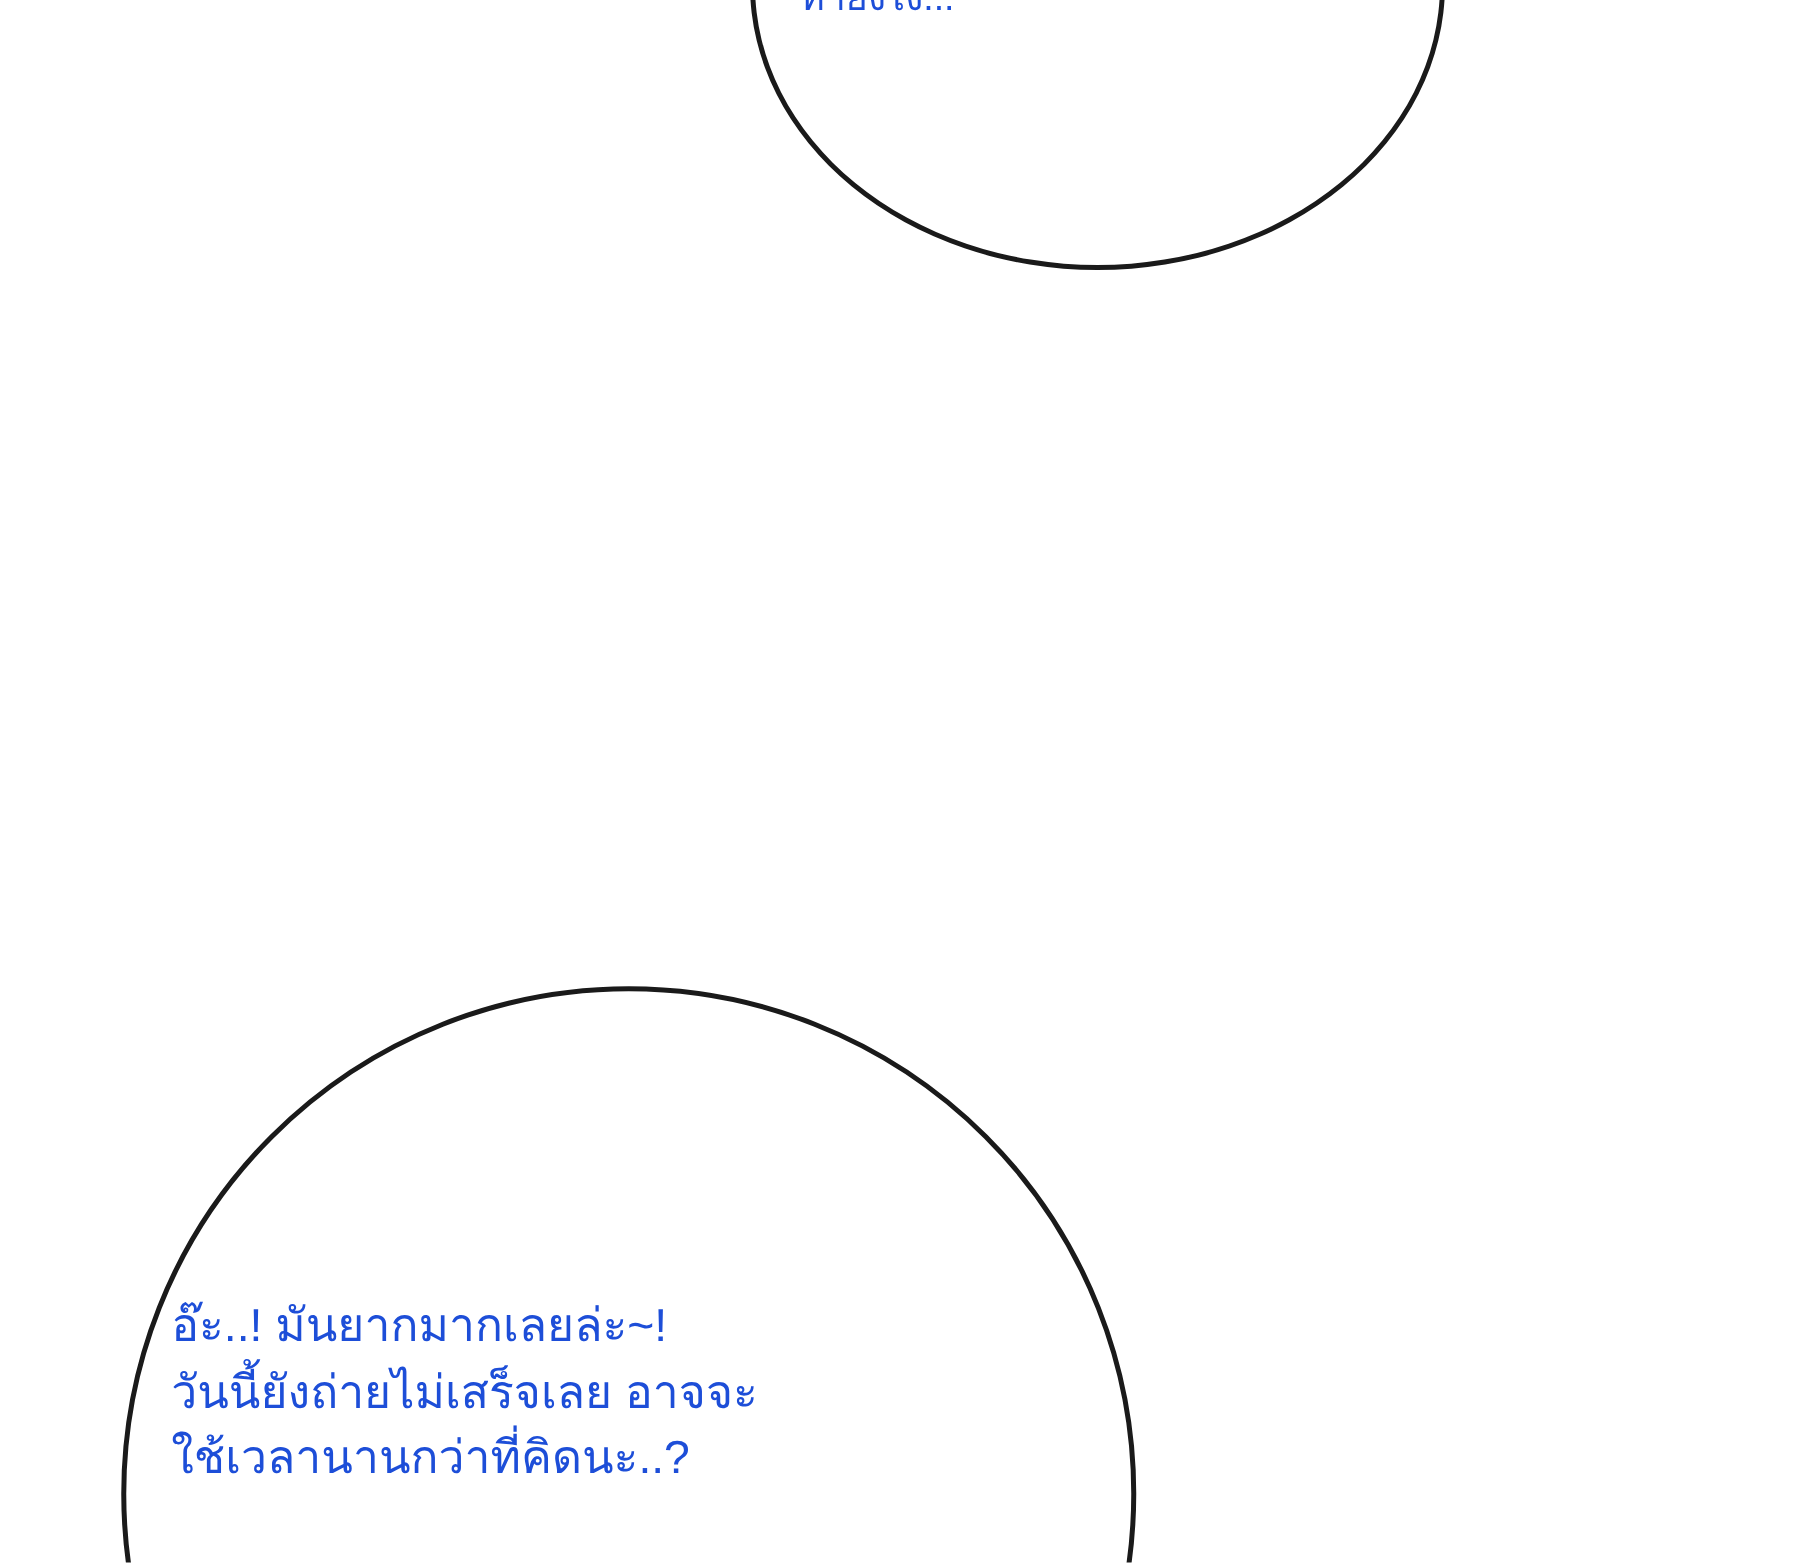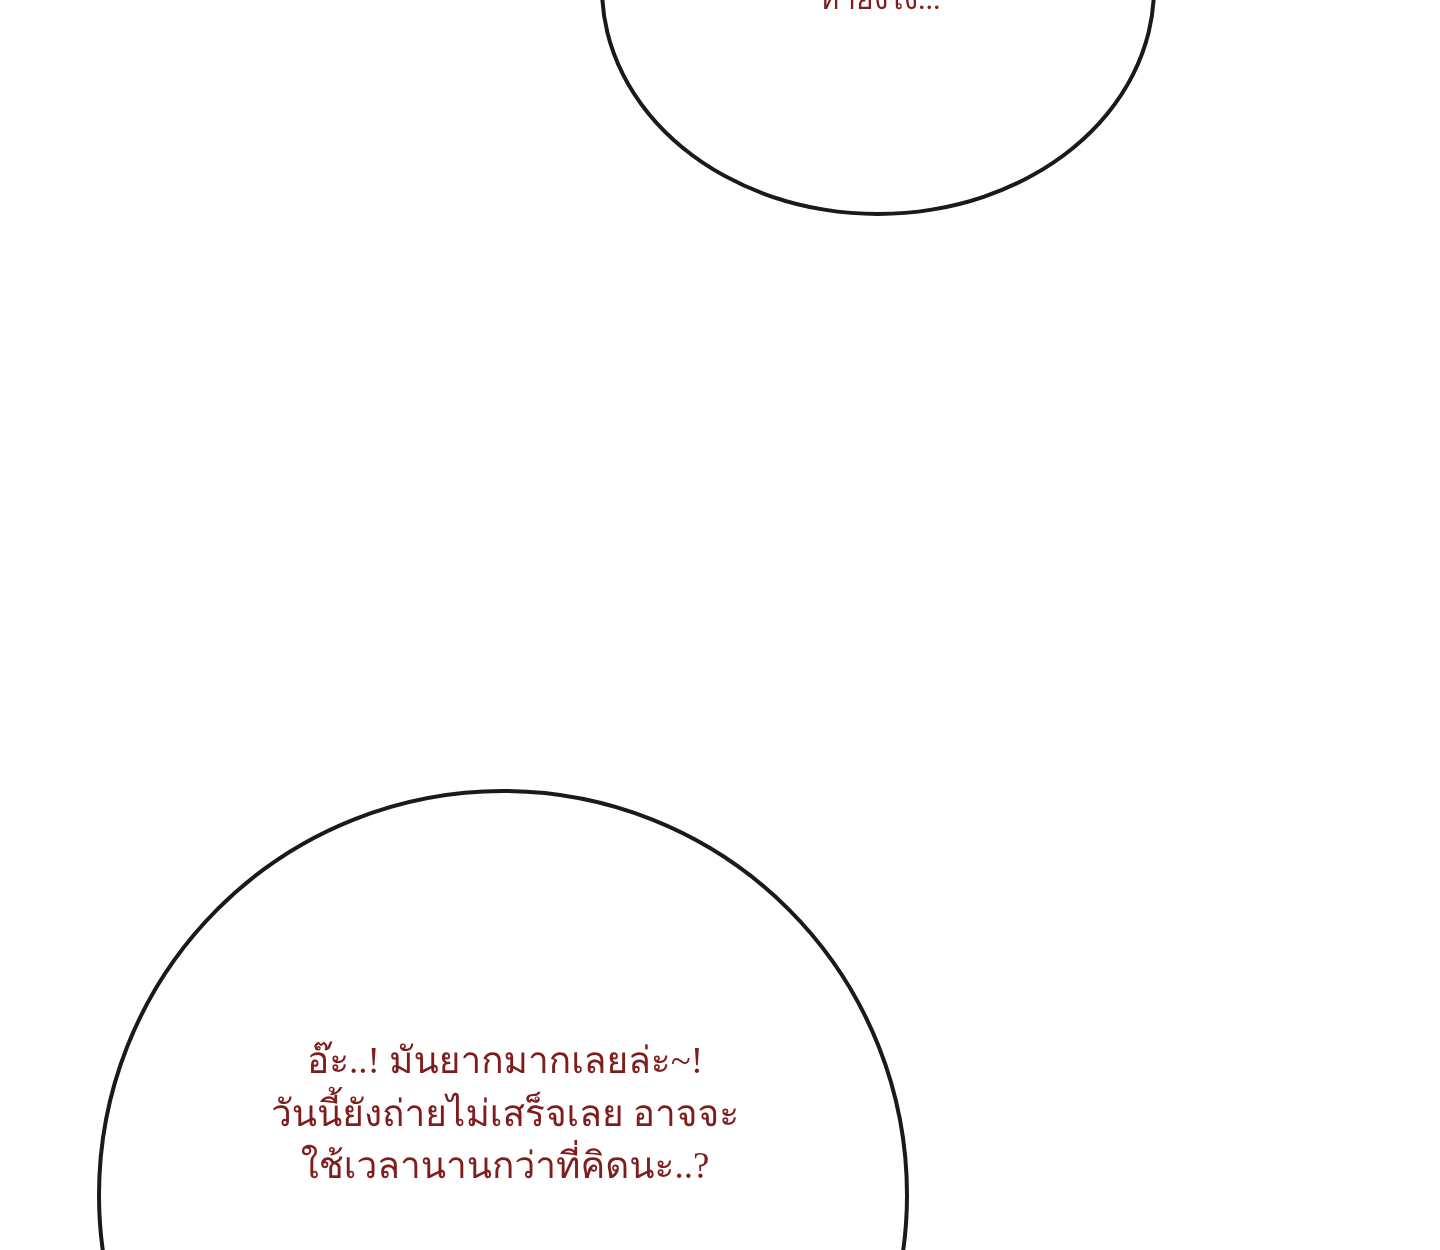--- a/index.html
+++ b/index.html
@@ -37,25 +37,25 @@
     height: 456px;
   }
   .bubble-bottom {
     left: 97px;
     top: 789px;
     width: 812px;
     height: 812px;
   }
   .bubble-text {
     position: absolute;
-    text-align: center;
-    color: #7f1d1d;
+    text-align: left;
+    color: #1d4ed8;
     line-height: 1.42;
     white-space: pre-line;
-    font-family: Liberation Serif, serif;
+    font-family: Liberation Sans, sans-serif;
   }
   .bubble-top-text {
     left: 640px;
     top: -22px;
     width: 480px;
     font-size: 30px;
   }
   .bubble-bottom-text {
     left: 137px;
     top: 1035px;

